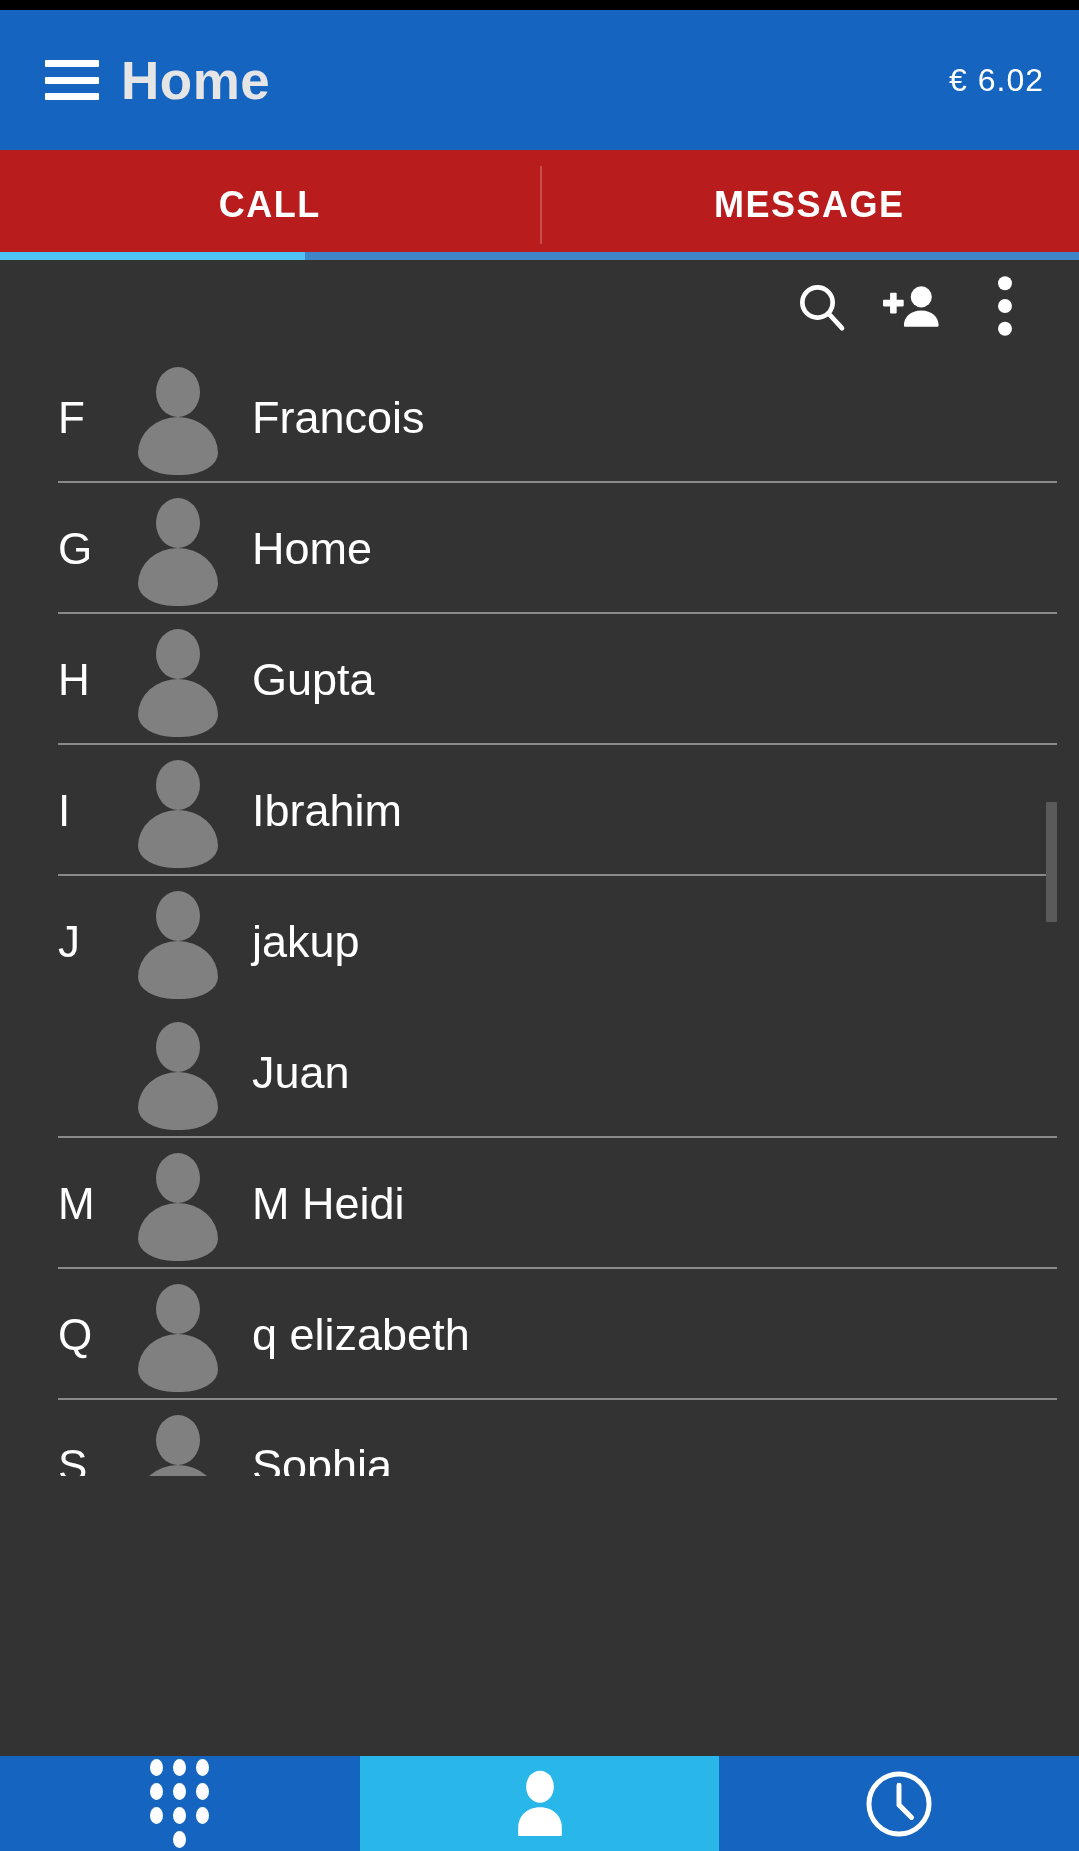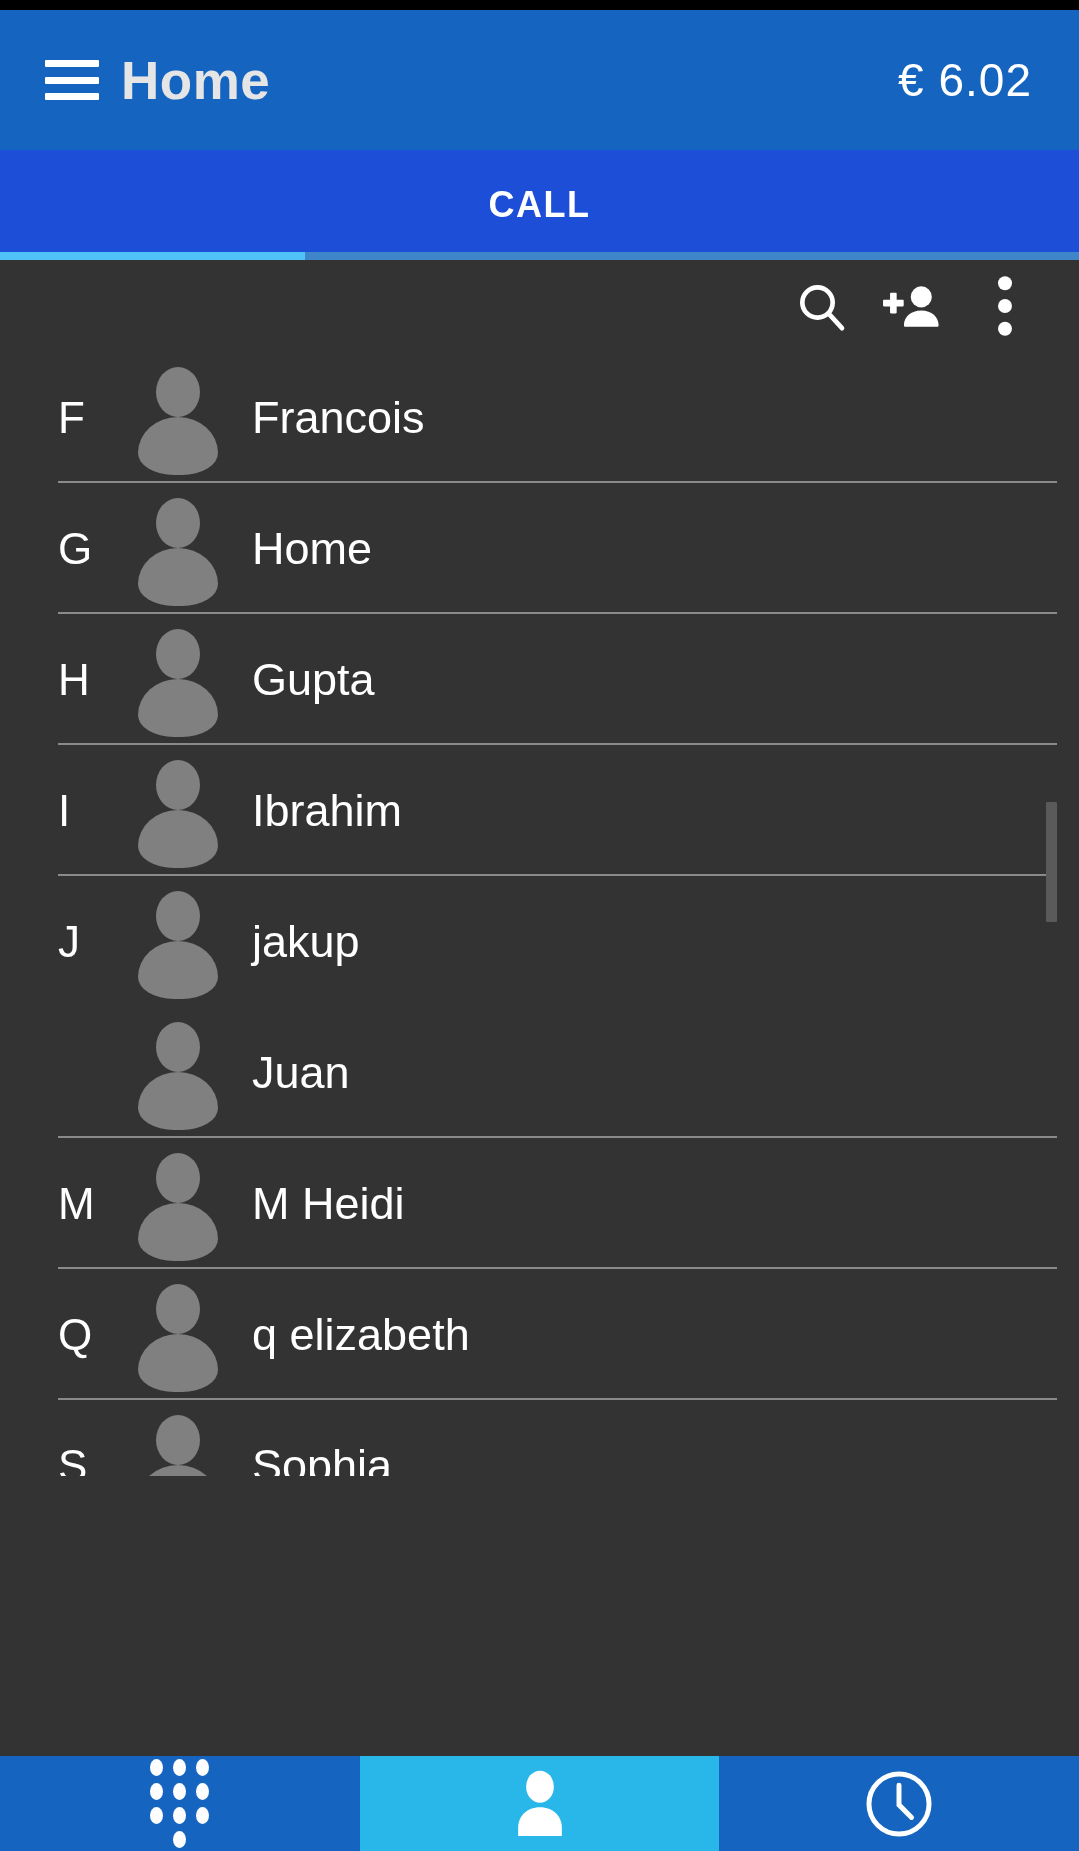--- a/index.html
+++ b/index.html
@@ -55,34 +55,34 @@
   }
   .appbar-title {
     margin-left: 22px;
     color: #e5e5e5;
     font-size: 53px;
     font-weight: bold;
     letter-spacing: 0.5px;
   }
   .appbar-balance {
     margin-left: auto;
-    margin-right: 47px;
+    margin-right: 35px;
     color: #ffffff;
-    font-size: 46px;
+    font-size: 32px;
     font-weight: normal;
     letter-spacing: 1px;
   }
 
   
   .tabbar {
     position: absolute;
     top: 150px; left: 0;
     width: 1079px;
     height: 110px;
-    background: #1d4ed8;
+    background: #b91c1c;
     display: flex;
   }
   .tab {
     flex: 1;
     display: flex;
     align-items: center;
     justify-content: center;
     color: #ffffff;
     font-size: 36px;
     font-weight: bold;
@@ -276,20 +276,21 @@
       <span></span>
         <span></span>
         <span></span>
     </div>
     <div class="appbar-title">Home</div>
     <div class="appbar-balance">€ 6.02</div>
   </div>
 
   <div class="tabbar">
     <div class="tab">CALL</div>
+    <div class="tab">MESSAGE</div>
   </div>
   <div class="tabbar-underline"></div>
   <div class="tab-indicator"></div>
 
   <div class="content">
 
     <div class="action-row">
       <div class="action-icon">
         <svg width="56" height="56" viewBox="0 0 24 24" fill="none" stroke="#ffffff" stroke-width="2" stroke-linecap="round">
           <circle cx="10.5" cy="10.5" r="6.5"></circle>

